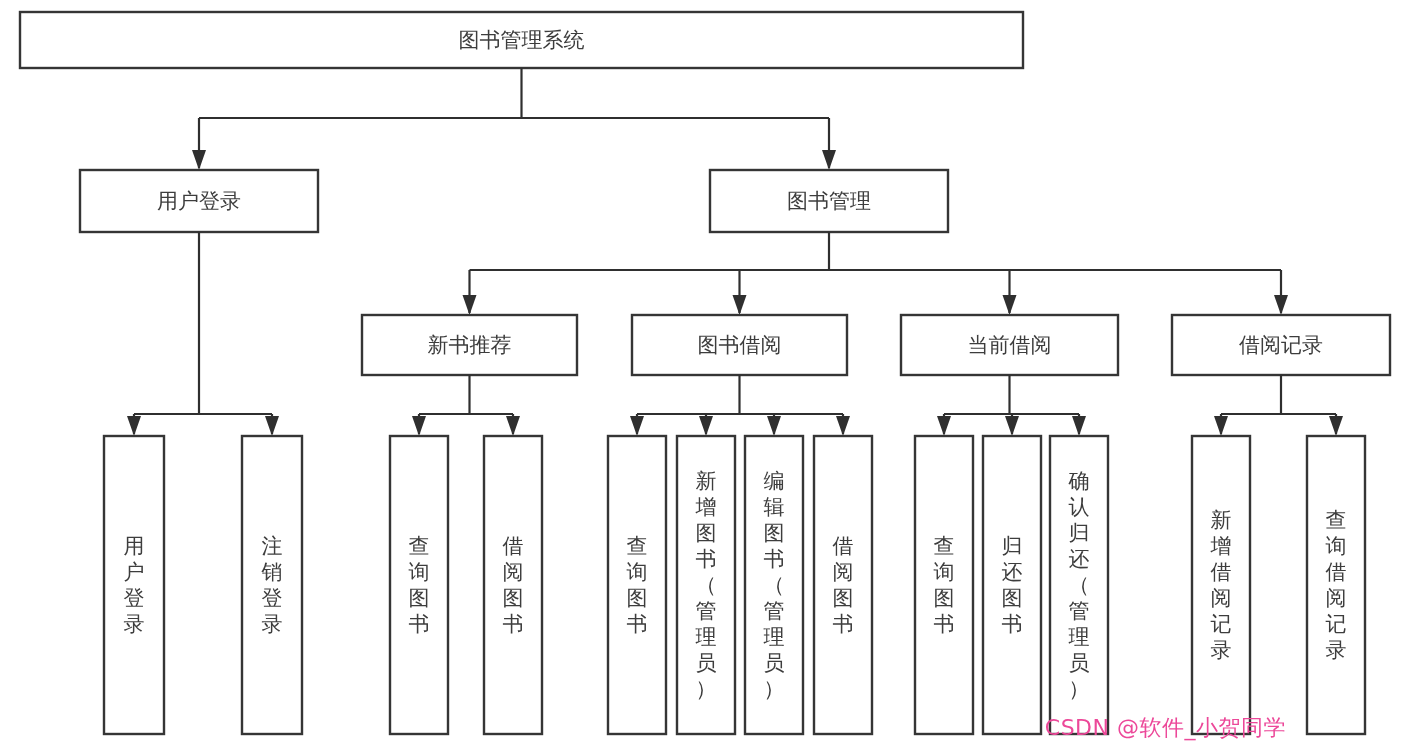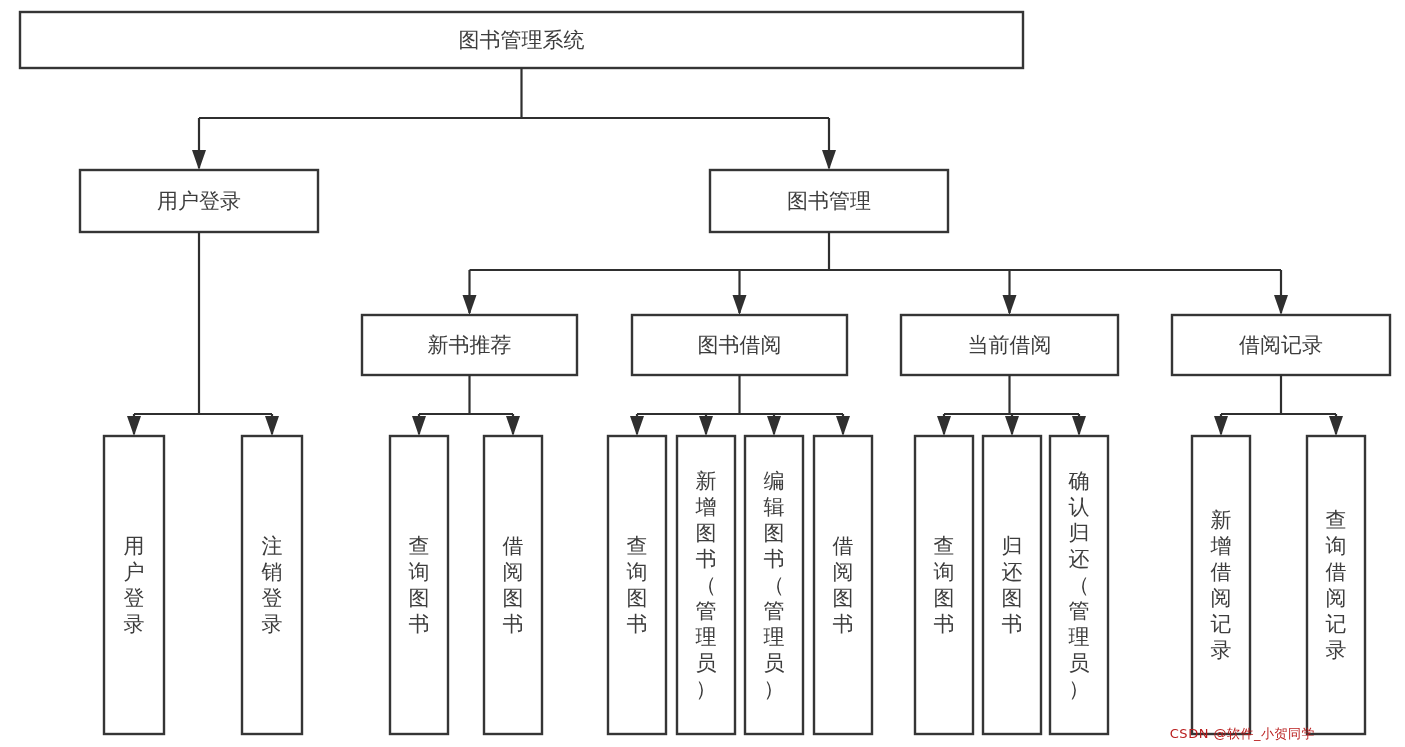--- a/index.html
+++ b/index.html
@@ -11,21 +11,20 @@
     width: 1405px;
     height: 747px;
     font-family: "DejaVu Sans", "Liberation Sans", sans-serif;
     overflow: hidden;
   }
   #diagram-root {
     position: relative;
     width: 1294px;
     height: 747px;
     background: #ffffff;
-    padding-left: 29px;
   }
   svg.diagram-canvas {
     position: absolute;
     left: 0;
     top: 0;
     width: 1405px;
     height: 747px;
     display: block;
   }
   .node-box {
@@ -53,22 +52,22 @@
   }
   .arrow-head {
     fill: #2f2f2f;
     stroke: none;
   }
   .watermark {
     position: absolute;
     right: 8px;
     bottom: 4px;
     font-family: "DejaVu Sans", "Liberation Sans", sans-serif;
-    font-size: 13px;
-    color: #b91c1c;
+    font-size: 22px;
+    color: #ec4899;
     white-space: nowrap;
     letter-spacing: 0.5px;
   }
 </style>
 </head>
 <body>
 
 <div id="diagram-root">
 
   <svg class="diagram-canvas" id="diagram-svg" viewBox="0 0 1405 747" xmlns="http://www.w3.org/2000/svg">

